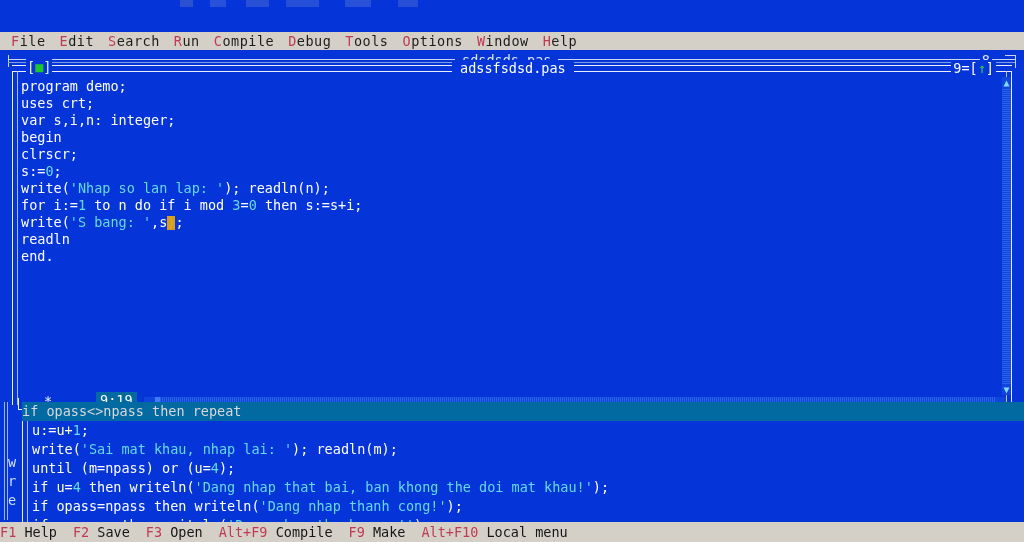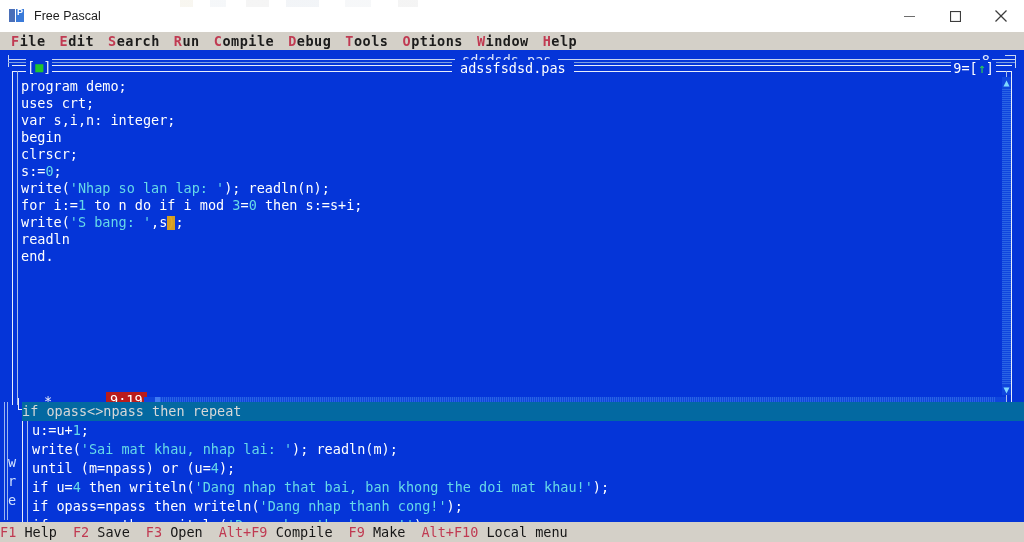--- a/index.html
+++ b/index.html
@@ -34,21 +34,21 @@
   .wbtn svg{display:block;}
 
   
   .watermark{position:absolute;left:180px;top:0px;width:330px;height:7px;opacity:.18;
      background:linear-gradient(90deg,#d9cfae 0 4%,transparent 4% 9%,#c9d4df 9% 14%,transparent 14% 20%,#c7c7c7 20% 27%,transparent 27% 32%,#b9c6d6 32% 42%,transparent 42% 50%,#cfd6de 50% 58%,transparent 58% 66%,#c4c4c4 66% 72%,transparent 72% 100%);}
 
   
   .menubar{
     position:absolute;left:0;top:32px;width:1024px;height:18px;
     background:#d4d0c8;display:flex;align-items:center;
-    font-size:13.5px;letter-spacing:.5px;font-weight:bold;
+    font-size:13.5px;letter-spacing:.5px;
   }
   .menuitem{padding:0 0;margin-right:14px;color:#1c1c1c;white-space:pre;cursor:default;}
   .menuitem:first-child{margin-left:11px;}
   .menuitem .hk{color:#c03a52;}
 
   
   .desktop{position:absolute;left:0;top:50px;width:1024px;height:472px;background:#0535d8;overflow:hidden;}
 
   
   .mono{font-family:"DejaVu Sans Mono","Liberation Mono",monospace;font-size:13.5px;line-height:17px;white-space:pre;}
@@ -115,21 +115,21 @@
      line-height:11px;text-align:center;background:#0f45dd;}
   .vscroll .arr.up{top:0;}
   .vscroll .arr.dn{bottom:0;}
 
   
   .hbottom{position:absolute;left:6px;bottom:0;width:988px;height:15px;}
   .hbottom .corner{position:absolute;left:0;top:0px;width:22px;height:12px;
      border-left:1px solid #e8eefb;border-bottom:1px solid #e8eefb;box-sizing:border-box;}
   .hbottom .modmark{position:absolute;left:24px;top:-5px;background:#0535d8;padding:0 2px;color:#e8eefb;}
   .hbottom .ruleA{position:absolute;left:40px;top:4px;width:36px;height:2px;border-top:1px solid #e8eefb;border-bottom:1px solid #e8eefb;}
-  .hbottom .colrow{position:absolute;left:88px;top:-6px;background:#b91c1c;padding:0 4px;color:#ffffff;}
+  .hbottom .colrow{position:absolute;left:78px;top:-6px;background:#0369a1;padding:0 4px;color:#ffffff;}
   .hscroll{position:absolute;left:126px;top:-1px;width:862px;height:13px;}
   .hscroll .track{position:absolute;left:0;top:0;width:862px;height:13px;
      background:repeating-linear-gradient(90deg,#2a63e4 0 1px,#0f45dd 1px 2px);}
   .hscroll .thumb{position:absolute;left:0;top:0;width:16px;height:13px;background:#3f7bf2;}
   .hscroll .arr{position:absolute;top:0;width:11px;height:13px;color:#7fd8ff;font-size:10px;line-height:13px;text-align:center;background:#0f45dd;}
   .hscroll .arr.lt{left:0;}
   .hscroll .arr.rt{right:0;}
 
   
   .remnant{position:absolute;left:4px;top:352px;width:18px;height:118px;color:#cfe0ff;}
@@ -153,45 +153,20 @@
   }
   .sitem{margin-right:16px;color:#161616;white-space:pre;cursor:default;}
   .sitem:first-child{margin-left:0;}
   .sitem .k{color:#c03a52;}
 </style>
 </head>
 <body>
 
 <div class="app">
 
-  <div class="winbar">
-    <div class="appicon">
-      <div class="sq1"></div>
-        <div class="sq2"></div>
-    </div>
-    <div class="wtitle">Free Pascal</div>
-    <div class="wbtns">
-      <div class="wbtn">
-        <svg width="11" height="11" viewBox="0 0 11 11">
-            <line x1="0" y1="5.5" x2="11" y2="5.5" stroke="#6d6d6d" stroke-width="1"></line>
-          </svg>
-      </div>
-      <div class="wbtn">
-        <svg width="11" height="11" viewBox="0 0 11 11">
-            <rect x="0.5" y="0.5" width="10" height="10" fill="none" stroke="#3d3d3d" stroke-width="1.2"></rect>
-          </svg>
-      </div>
-      <div class="wbtn">
-        <svg width="12" height="12" viewBox="0 0 12 12">
-            <line x1="0.5" y1="0.5" x2="11.5" y2="11.5" stroke="#3d3d3d" stroke-width="1.2"></line>
-            <line x1="11.5" y1="0.5" x2="0.5" y2="11.5" stroke="#3d3d3d" stroke-width="1.2"></line>
-          </svg>
-      </div>
-    </div>
-  </div>
   <div class="watermark"></div>
 
   <div class="menubar mono" id="menubar"><div class="menuitem"><span class="hk">F</span><span>ile</span></div><div class="menuitem"><span class="hk">E</span><span>dit</span></div><div class="menuitem"><span class="hk">S</span><span>earch</span></div><div class="menuitem"><span class="hk">R</span><span>un</span></div><div class="menuitem"><span class="hk">C</span><span>ompile</span></div><div class="menuitem"><span class="hk">D</span><span>ebug</span></div><div class="menuitem"><span class="hk">T</span><span>ools</span></div><div class="menuitem"><span class="hk">O</span><span>ptions</span></div><div class="menuitem"><span class="hk">W</span><span>indow</span></div><div class="menuitem"><span class="hk">H</span><span>elp</span></div></div>
 
   <div class="desktop">
 
     <div class="win8 mono">
       <div class="lcap"></div>
       <div class="frameline"></div>
       <div class="wtitle8">sdsdsds.pas</div>

